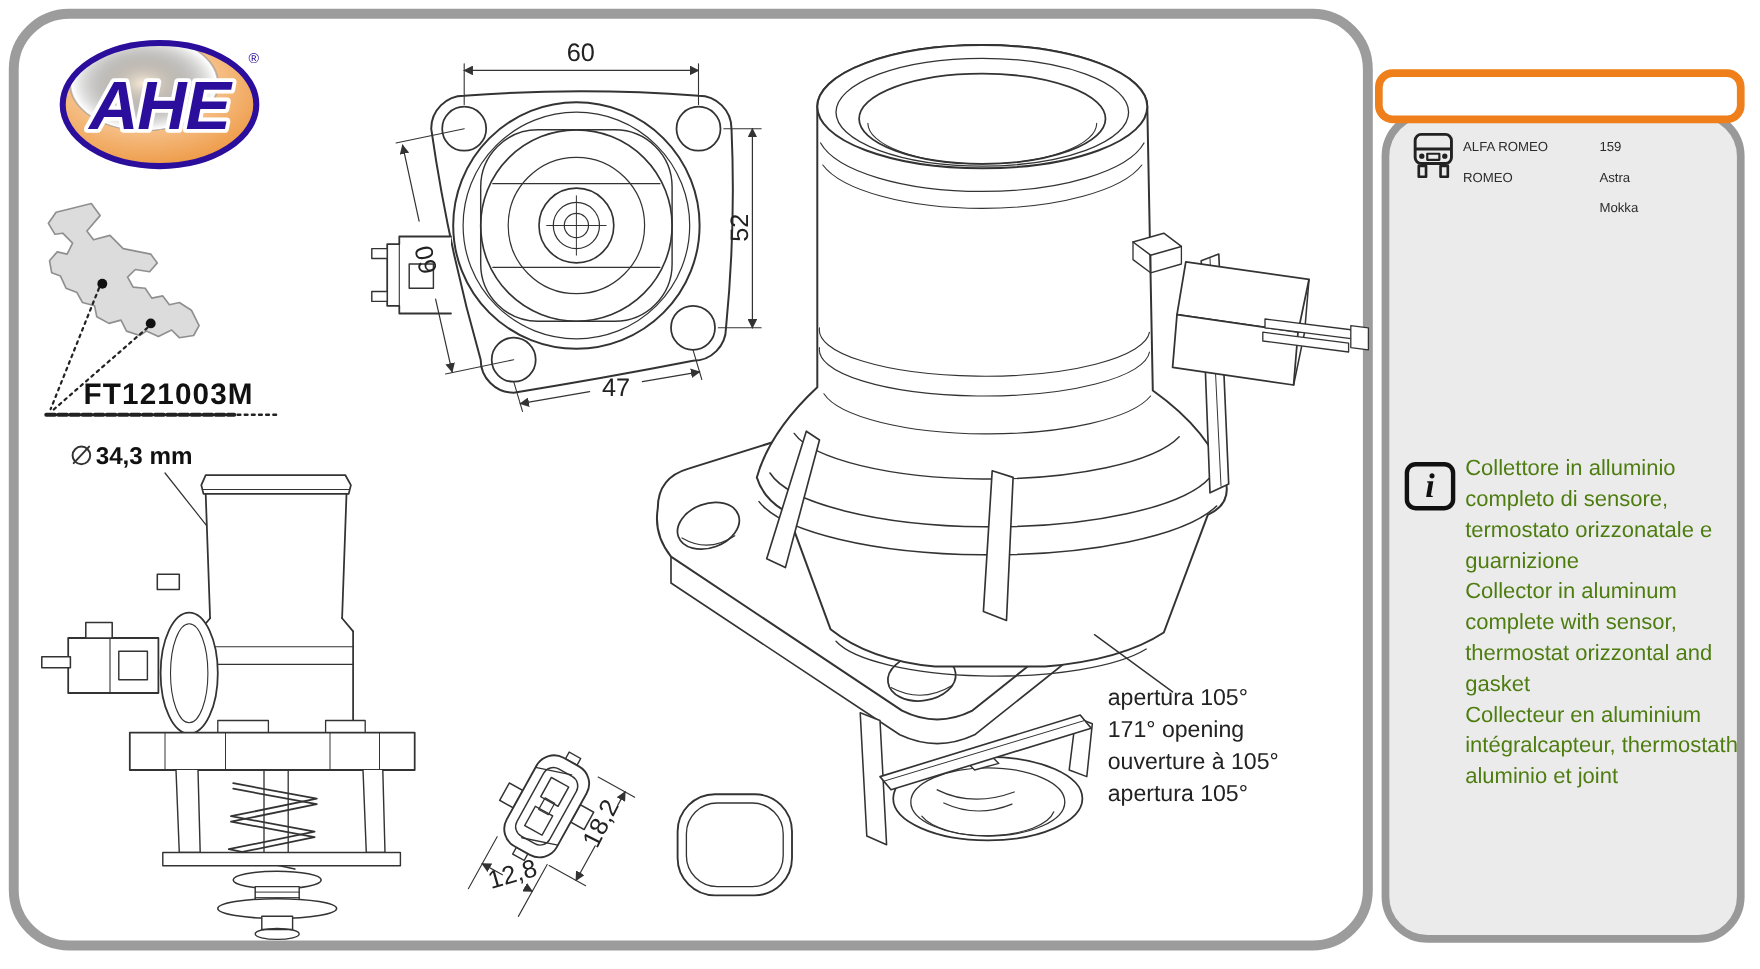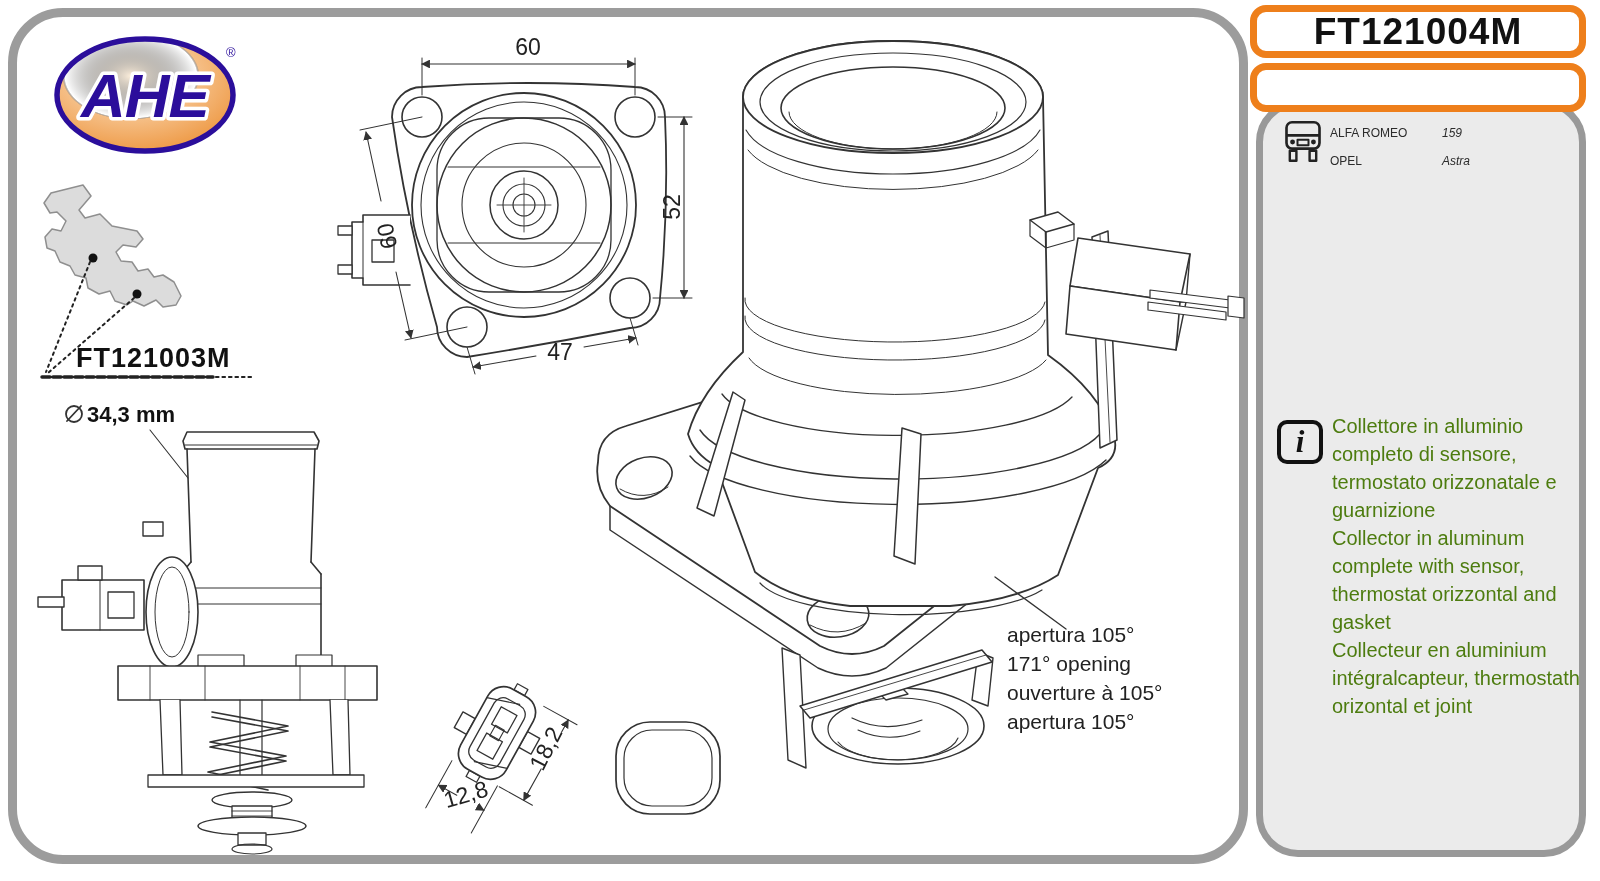--- a/index.html
+++ b/index.html
@@ -13,21 +13,21 @@
   .code-box{position:absolute;left:1250px;width:336px;background:#fff;border:7px solid #EE7F1B;
             border-radius:16px;box-sizing:border-box;display:flex;align-items:center;justify-content:center;}
   .code-box.b1{top:5px;height:53px;}
   .code-box.b2{top:63px;height:49px;}
   .code-text{font-size:37px;font-weight:bold;color:#111;letter-spacing:1px;}
   .side-panel{position:absolute;left:1256px;top:100px;width:330px;height:757px;background:#EBEBEB;
               border:7px solid #999;border-radius:42px;box-sizing:border-box;}
   .truck{position:absolute;left:1284px;top:120px;width:38px;height:44px;}
   .veh-row{position:absolute;left:1330px;width:250px;height:28px;font-size:12px;color:#2b2b2b;}
   .veh-maker{position:absolute;left:0;top:0;}
-  .veh-model{position:absolute;left:112px;top:0;font-style:italic;}
+  .veh-model{position:absolute;left:124px;top:0;}
   .info-icon{position:absolute;left:1277px;top:420px;width:46px;height:44px;border:4px solid #111;
              border-radius:10px;box-sizing:border-box;display:flex;align-items:center;justify-content:center;
              font-family:"Liberation Serif","DejaVu Serif",serif;font-style:italic;font-weight:bold;
              font-size:31px;color:#111;background:#EBEBEB;}
   .info-text{position:absolute;left:1332px;top:412px;width:252px;font-size:20px;line-height:28px;color:#4d7c0f;}
   .info-text p{margin:0;}
 </style>
 </head>
 <body>
 
@@ -254,23 +254,20 @@
 
   <div class="apertura">
     <div>apertura 105°</div>
     <div>171° opening</div>
     <div>ouverture à 105°</div>
     <div>apertura 105°</div>
   </div>
 
   <div class="side-panel"></div>
 
-  <div class="code-box b1">
-    <span class="code-text">FT121004M</span>
-  </div>
   <div class="code-box b2">
     <span class="code-text"></span>
   </div>
 
   <svg class="truck" viewBox="0 0 34 40">
     <g fill="none" stroke="#222" stroke-width="2.4" stroke-linejoin="round">
       <rect x="2" y="2" width="30" height="24" rx="5"></rect>
       <line x1="2" y1="14" x2="32" y2="14"></line>
       <rect x="12" y="18" width="10" height="5" stroke-width="1.8"></rect>
       <circle cx="7.5" cy="20" r="1.6" fill="#222" stroke-width="1.2"></circle>
@@ -278,26 +275,30 @@
       <rect x="5" y="28" width="6" height="9" stroke-width="2.2"></rect>
       <rect x="23" y="28" width="6" height="9" stroke-width="2.2"></rect>
     </g>
   </svg>
 
   <div class="veh-row" style="top:126px">
     <span class="veh-maker">ALFA ROMEO</span>
     <span class="veh-model">159</span>
   </div>
   <div class="veh-row" style="top:154px">
-    <span class="veh-maker">OPEL</span>
+    <span class="veh-maker">ROMEO</span>
     <span class="veh-model">Astra</span>
+  </div>
+  <div class="veh-row" style="top:182px">
+    <span class="veh-maker"></span>
+    <span class="veh-model">Mokka</span>
   </div>
 
   <div class="info-icon">
     <span>i</span>
   </div>
   <div class="info-text">
     <p>Collettore in alluminio completo di sensore, termostato orizzonatale e guarnizione</p>
     <p>Collector in aluminum complete with sensor, thermostat orizzontal and gasket</p>
-    <p>Collecteur en aluminium intégralcapteur, thermostath orizontal et joint</p>
+    <p>Collecteur en aluminium intégralcapteur, thermostath aluminio et joint</p>
   </div>
 
 </div>
 
 </body></html>

